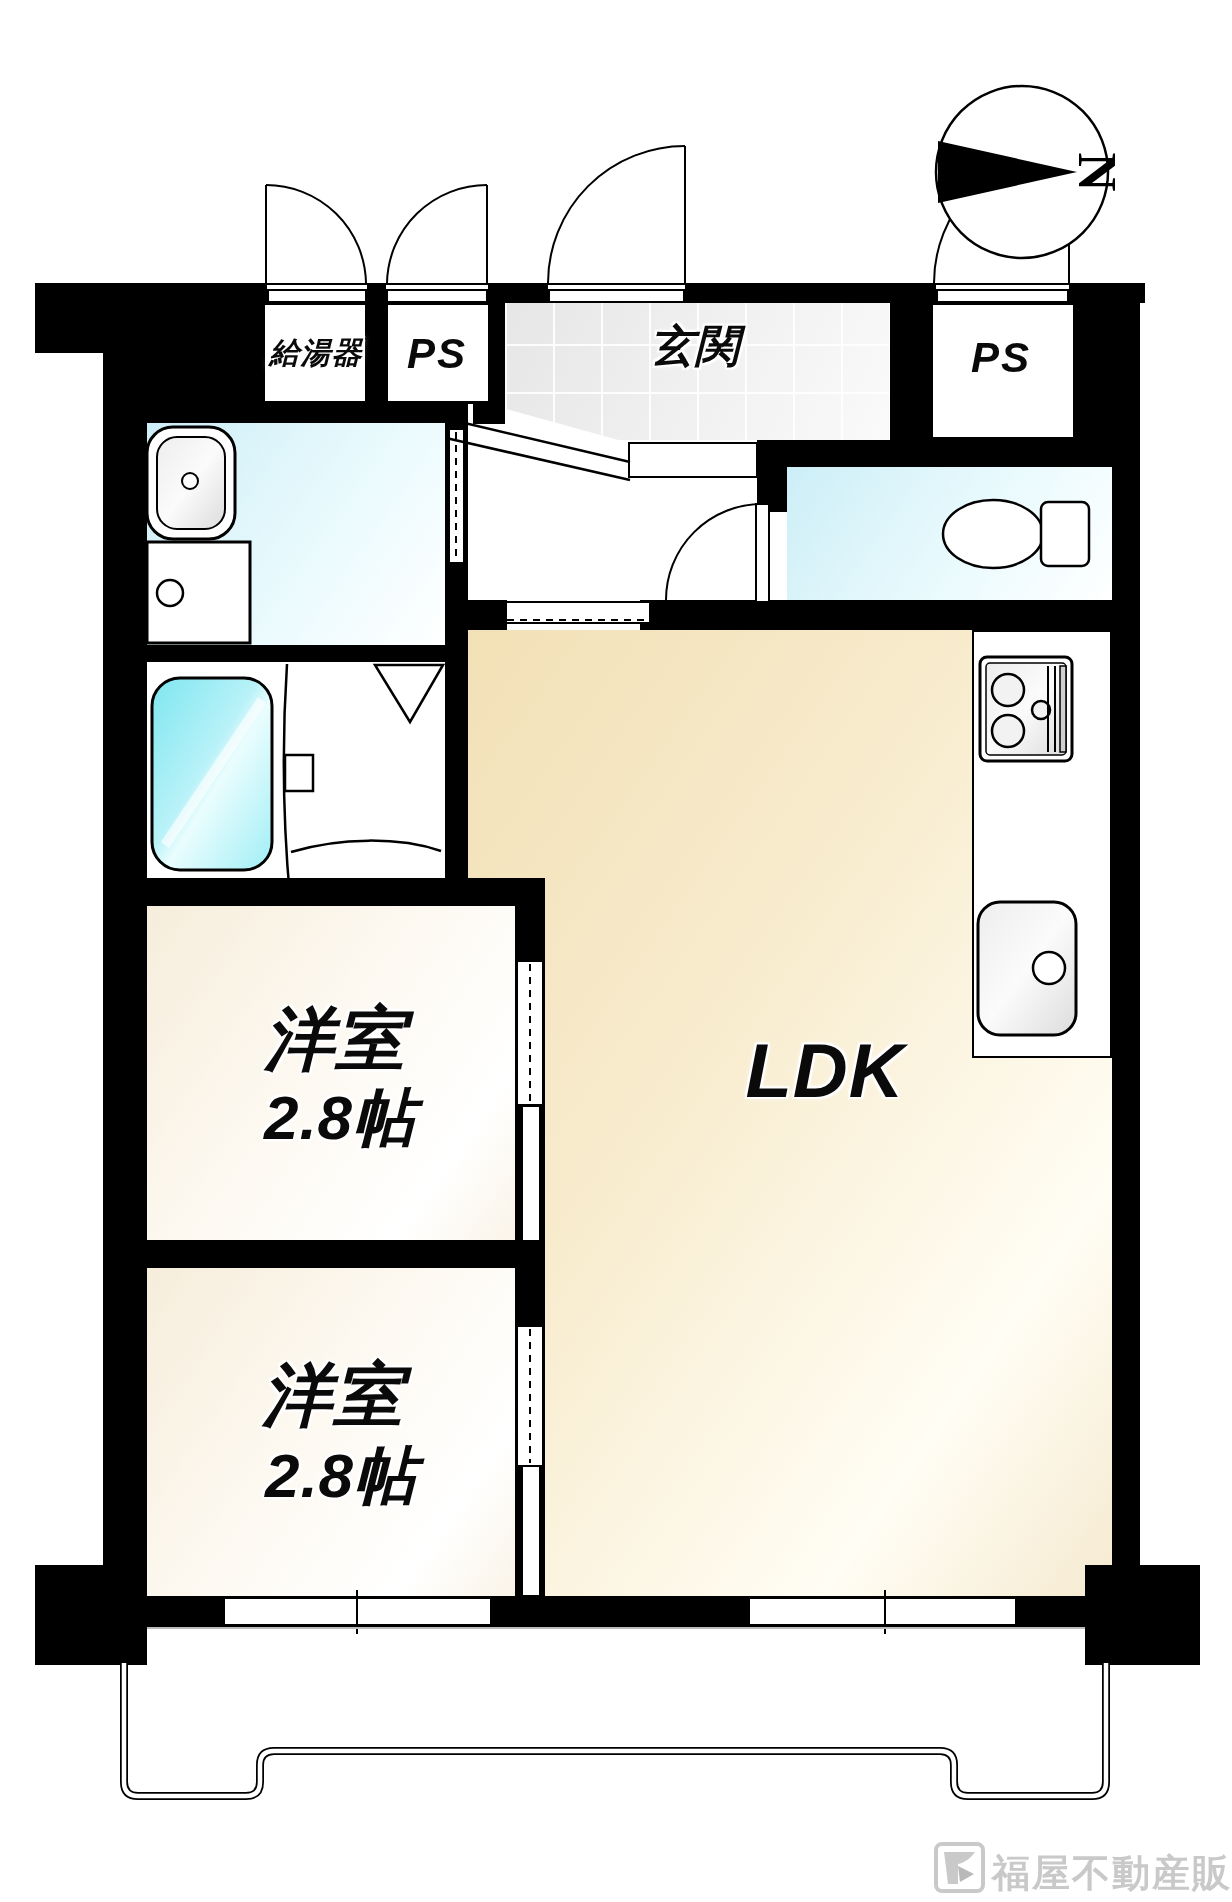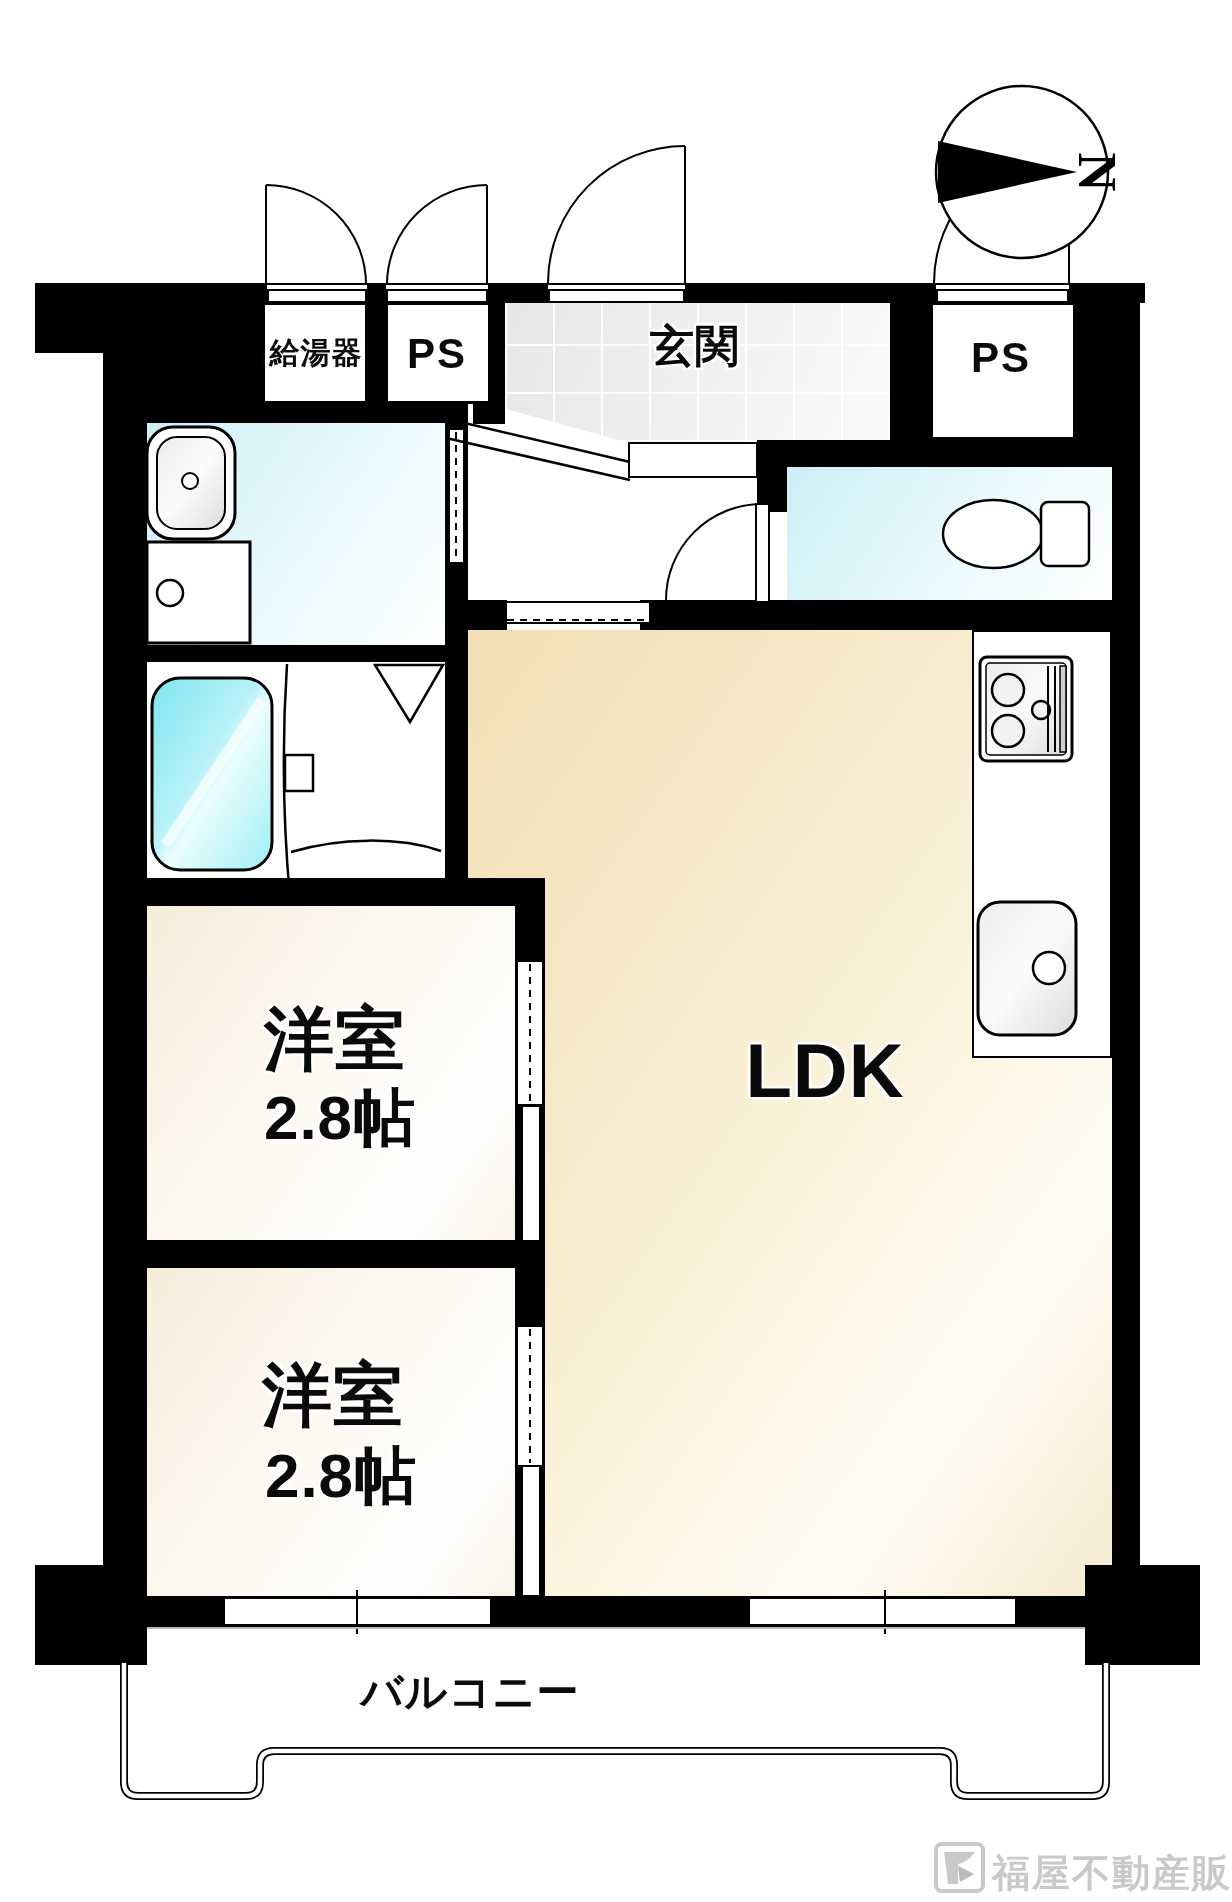--- a/index.html
+++ b/index.html
@@ -12,21 +12,21 @@
   .wet{background:linear-gradient(125deg,#cdeef7 0%,#e9fafd 55%,#ffffff 100%);}
   .cream{background:linear-gradient(125deg,#f2e0b6 0%,#f8ecce 40%,#fffdf4 78%,#f6ead0 100%);}
   .roomf{background:linear-gradient(125deg,#f6eddb 0%,#fdf9f1 45%,#ffffff 80%,#faf4e8 100%);}
   .genkan{background:
      repeating-linear-gradient(0deg,rgba(255,255,255,.9) 0 2px,transparent 2px 48px),
      repeating-linear-gradient(90deg,rgba(255,255,255,.9) 0 2px,transparent 2px 48px),
      linear-gradient(115deg,#e6e6e6,#fafafa);
      border-left:2px solid #000;box-sizing:border-box;}
   .lbl{position:absolute;transform:translate(-50%,-50%);font-weight:bold;color:#0a0a0a;
        white-space:nowrap;text-align:center;letter-spacing:1px;
-       text-shadow:-2px -2px 0 #fff,2px -2px 0 #fff,-2px 2px 0 #fff,2px 2px 0 #fff,0 0 7px #fff;}
+       text-shadow:-2px -2px 0 #fff,2px -2px 0 #fff,-2px 2px 0 #fff,2px 2px 0 #fff,0 0 7px #fff;font-style:italic;}
   svg.ovl{position:absolute;left:0;top:0;pointer-events:none;}
   .logo-text{position:absolute;font-weight:bold;color:#c9c9c9;letter-spacing:2px;
        text-shadow:-1px -1px 0 #fff,1px 1px 0 #fff,0 0 4px #fff;}
 </style>
 </head>
 <body>
 
 <div class="plan">
 
   <div class="fill wet" style="left:147px;top:423px;width:298px;height:222px;"></div>
@@ -204,17 +204,16 @@
 
   <div class="lbl" style="left:316px;top:353px;font-size:30px;">給湯器</div>
   <div class="lbl" style="left:437px;top:354px;font-size:42px;letter-spacing:2px;">PS</div>
   <div class="lbl" style="left:695px;top:346px;font-size:44px;">玄関</div>
   <div class="lbl" style="left:1001px;top:358px;font-size:42px;letter-spacing:2px;">PS</div>
   <div class="lbl" style="left:825px;top:1070px;font-size:76px;">LDK</div>
   <div class="lbl" style="left:335px;top:1040px;font-size:70px;">洋室</div>
   <div class="lbl" style="left:340px;top:1118px;font-size:62px;">2.8帖</div>
   <div class="lbl" style="left:333px;top:1396px;font-size:70px;">洋室</div>
   <div class="lbl" style="left:341px;top:1476px;font-size:62px;">2.8帖</div>
-  <div class="lbl" style="left:470px;top:1692px;font-size:42px;">バルコニー</div>
 
   <div class="logo-text" style="left:992px;top:1848px;font-size:38px;">福屋不動産販売</div>
 
 </div>
 
 </body></html>

